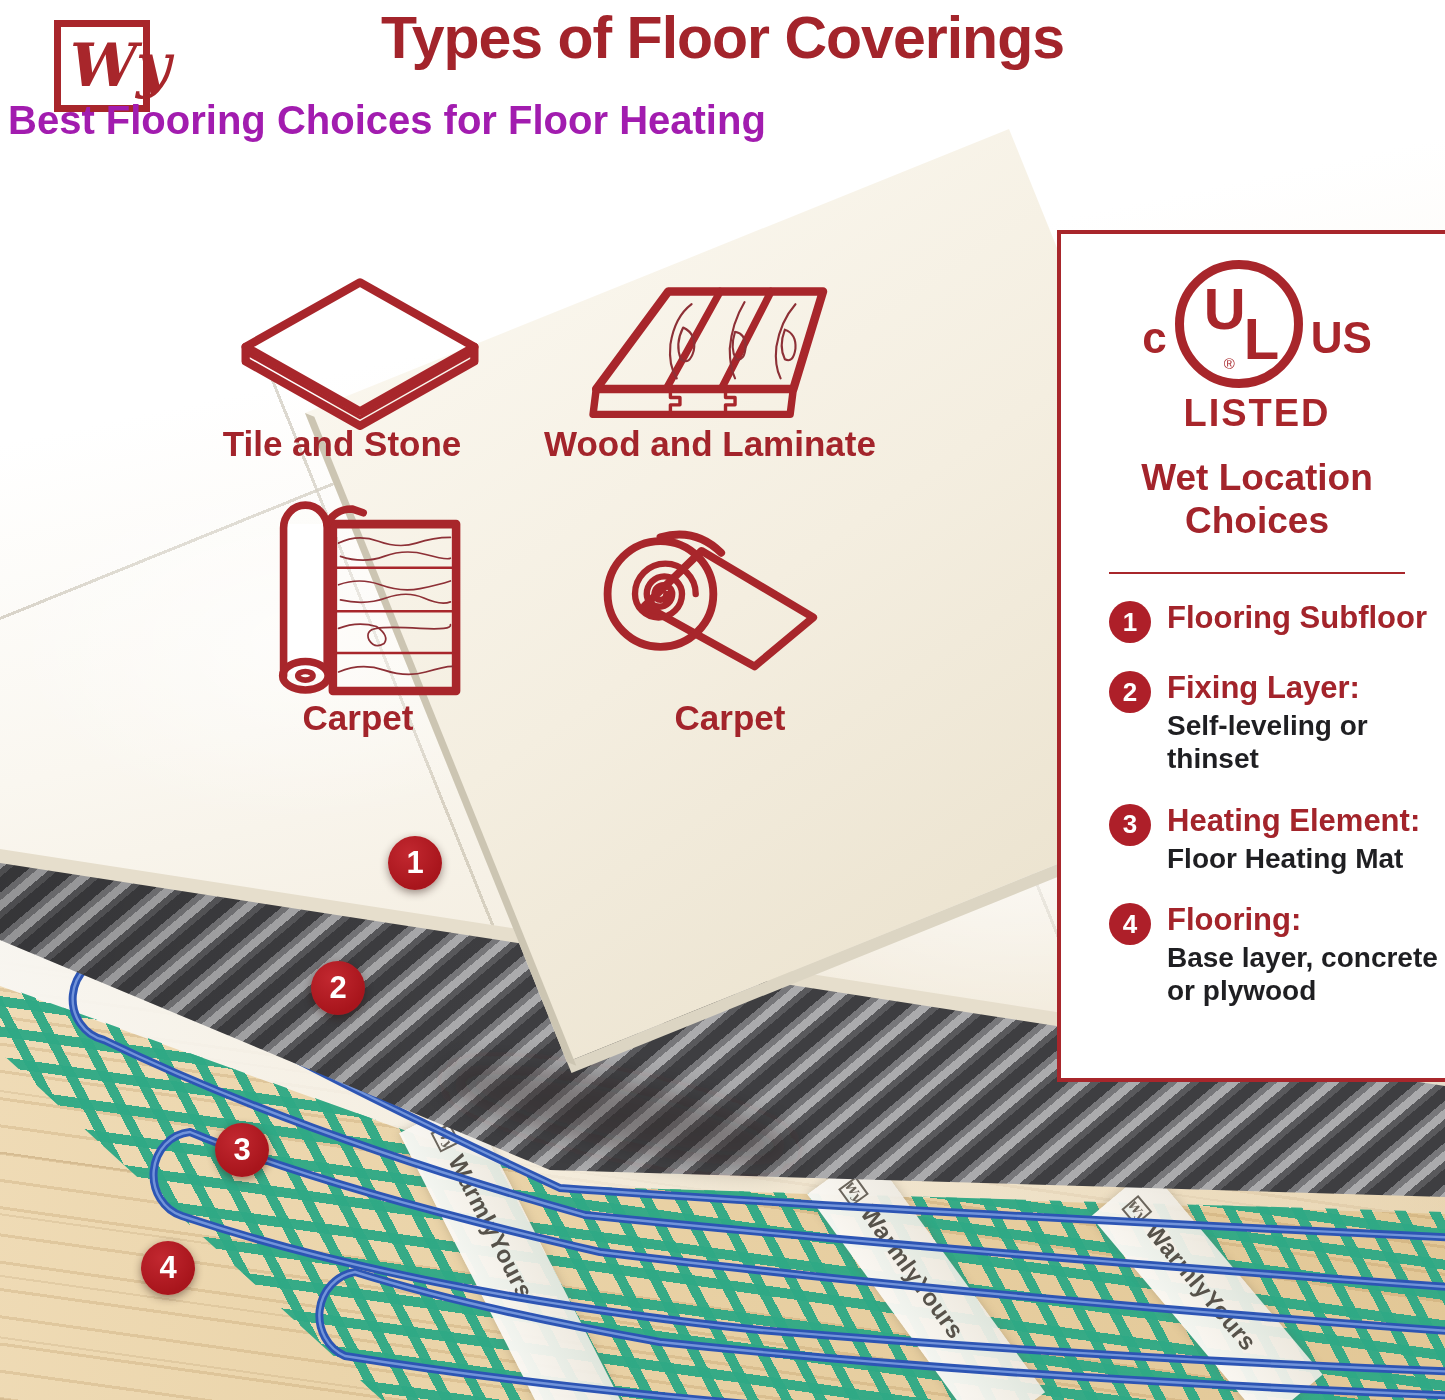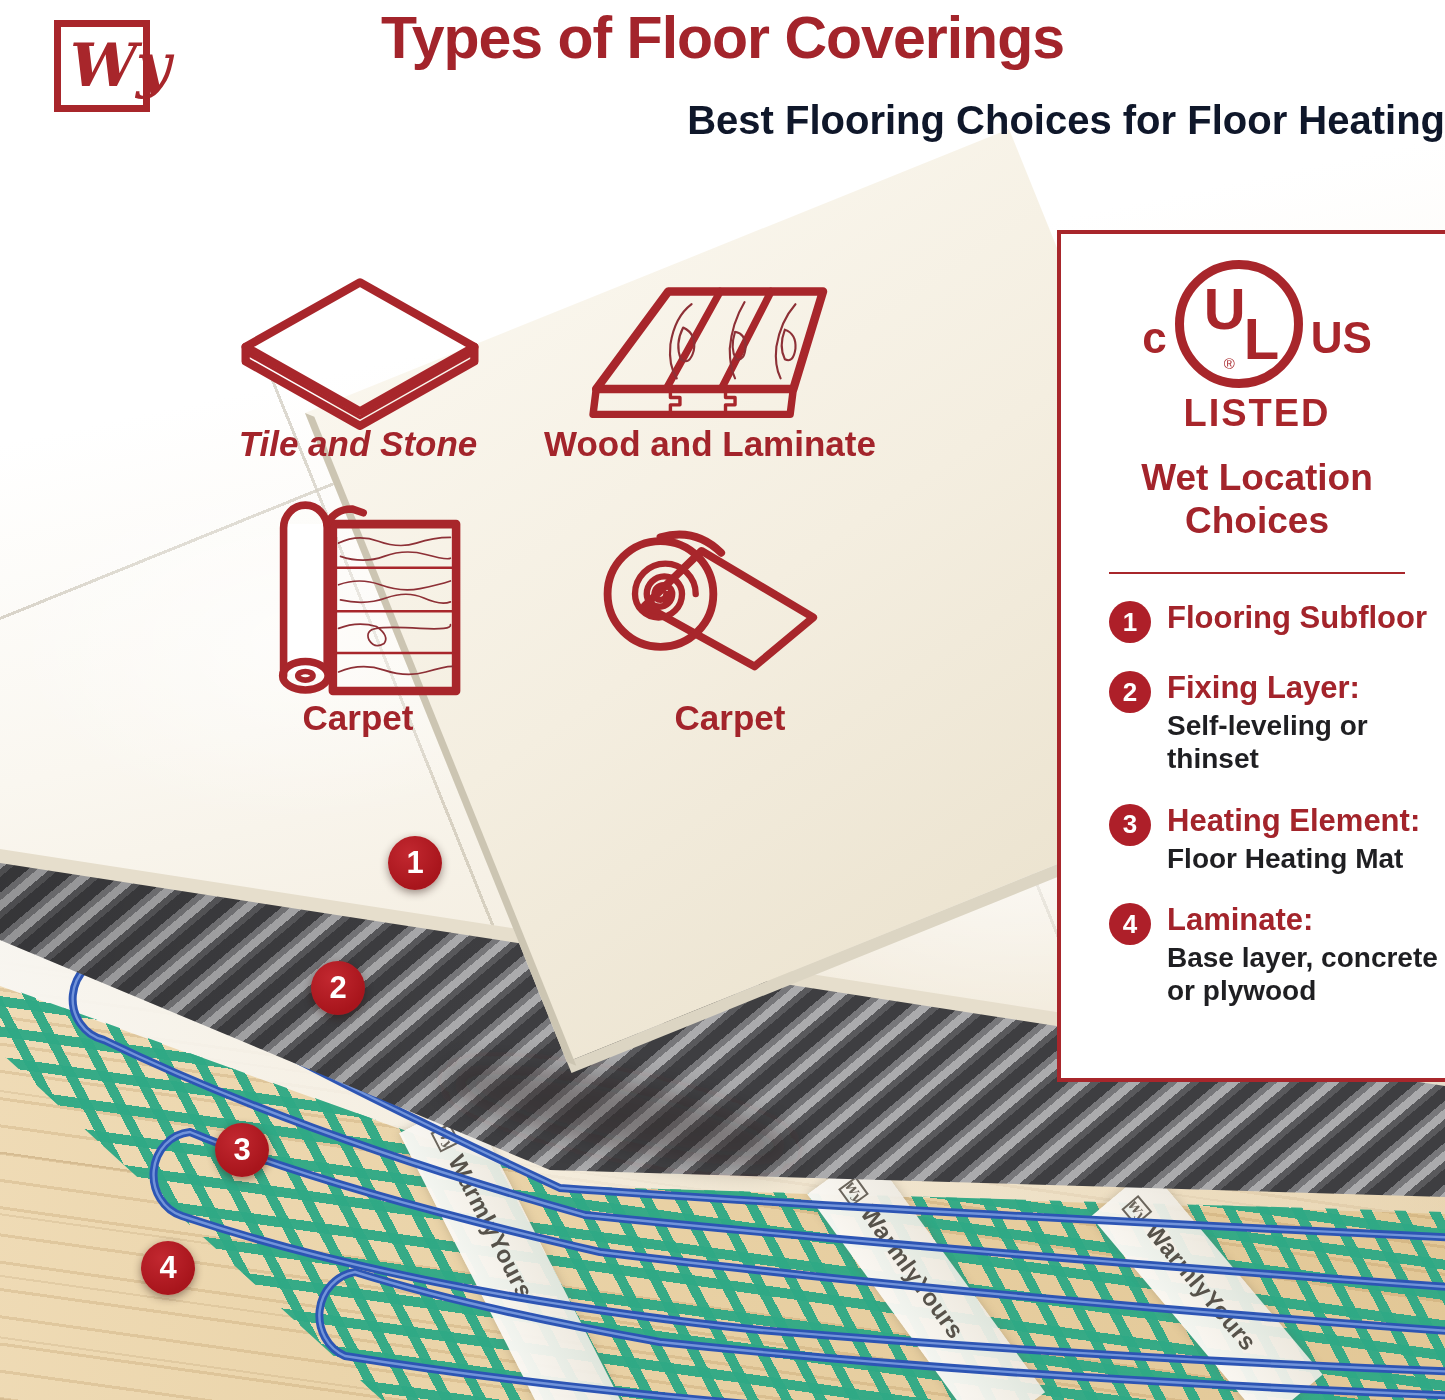--- a/index.html
+++ b/index.html
@@ -96,22 +96,22 @@
     border:7px solid #a8262b;overflow:visible;
   }
   .brand-logo span{
     position:absolute;left:9px;top:2px;font:italic 700 60px "DejaVu Serif",serif;color:#a8262b;line-height:1.2;
   }
   .page-title{
     position:absolute;left:0;right:0;top:4px;text-align:center;
     font:700 59px "Liberation Sans",sans-serif;color:#a3242b;letter-spacing:-1px;
   }
   .page-subtitle{
-    position:absolute;left:0;right:0;top:98px;text-align:right;
-    font:700 40px "Liberation Sans",sans-serif;color:#0f172a;
+    position:absolute;left:0;right:0;top:98px;text-align:left;
+    font:700 40px "Liberation Sans",sans-serif;color:#a21caf;padding-left:8px;
   }
   .ftype-icon{position:absolute;}
   .ftype-icon svg{display:block;}
   .ftype-label{
     position:absolute;text-align:center;
     font:700 35px "Liberation Sans",sans-serif;color:#a3242b;
   }
   
   .info-panel{
     position:absolute;left:1057px;top:230px;width:400px;height:852px;box-sizing:border-box;
@@ -220,21 +220,21 @@
   <div class="page-title">Types of Floor Coverings</div>
   <div class="page-subtitle">Best Flooring Choices for Floor Heating</div>
 
   <div class="ftype-icon" style="left:235px;top:272px;">
     <svg width="250" height="158" viewBox="0 0 240 152">
       <path class="icon-stroke" stroke-width="8" d="M120 10 L230 72 L120 134 L10 72 Z"></path>
       <path class="icon-stroke" stroke-width="8" d="M10 72 L10 86 L120 148 L230 86 L230 72"></path>
       <path class="icon-stroke" stroke-width="3.5" d="M14 80 L120 140 L226 80"></path>
     </svg>
   </div>
-  <div class="ftype-label" style="left:208px;top:424px;width:300px;font-style:italic;">Tile and Stone</div>
+  <div class="ftype-label" style="left:192px;top:424px;width:300px;">Tile and Stone</div>
 
   <div class="ftype-icon" style="left:585px;top:283px;">
     <svg width="245" height="142" viewBox="0 0 230 134">
       <path class="icon-stroke" stroke-width="8" d="M78 8 L224 8 L196 100 L10 100 Z"></path>
       <path class="icon-stroke" stroke-width="7" d="M10 100 L7 124 L193 124 L196 100"></path>
       <path class="icon-stroke" stroke-width="7" d="M127 8 L76 100"></path>
       <path class="icon-stroke" stroke-width="7" d="M175 8 L128 100"></path>
       <path class="icon-stroke" stroke-width="3.2" d="M80 100 v8 h9 v7 h-9 v9"></path>
       <path class="icon-stroke" stroke-width="3.2" d="M132 100 v8 h9 v7 h-9 v9"></path>
       <path class="icon-grain" stroke-width="2" d="M100 20 q-16 12 -20 38 q-2 20 6 32"></path>
@@ -315,18 +315,18 @@
     <div class="layer-item">
       <span class="layer-number-badge">3</span>
       <span class="layer-texts">
         <span class="layer-label">Heating Element:</span>
         <div class="layer-description">Floor Heating Mat</div>
       </span>
     </div>
     <div class="layer-item">
       <span class="layer-number-badge">4</span>
       <span class="layer-texts">
-        <span class="layer-label">Laminate:</span>
+        <span class="layer-label">Flooring:</span>
         <div class="layer-description">Base layer, concrete or plywood</div>
       </span>
     </div>
   </div>
 </div>
 
 </body></html>

